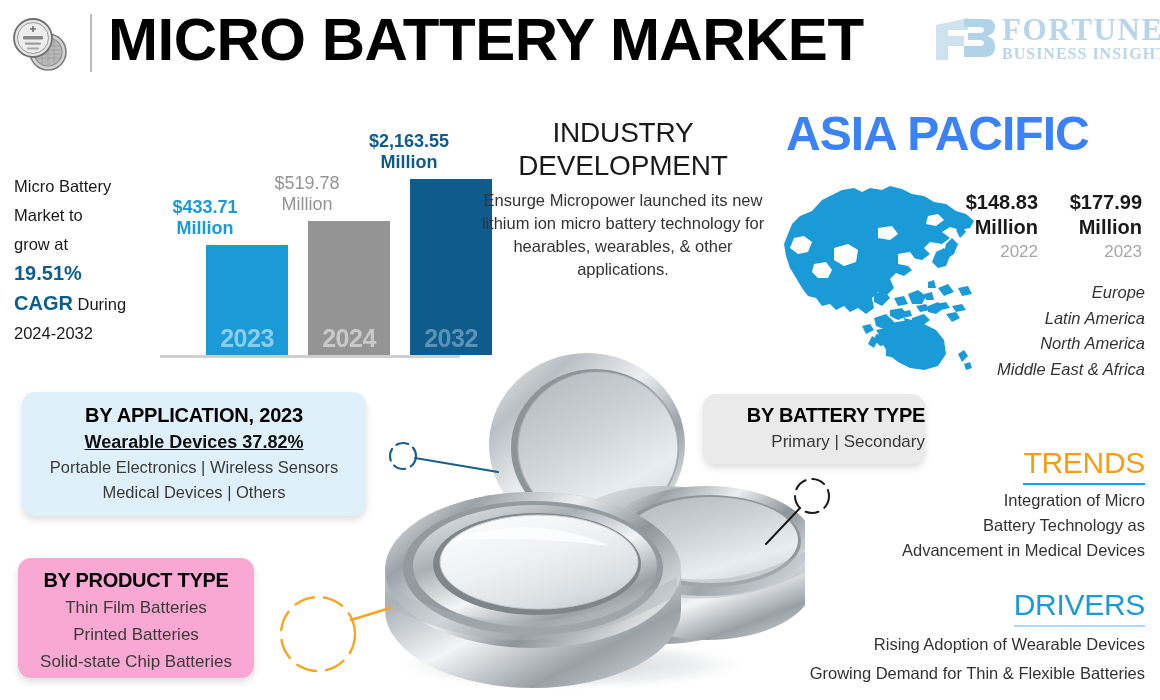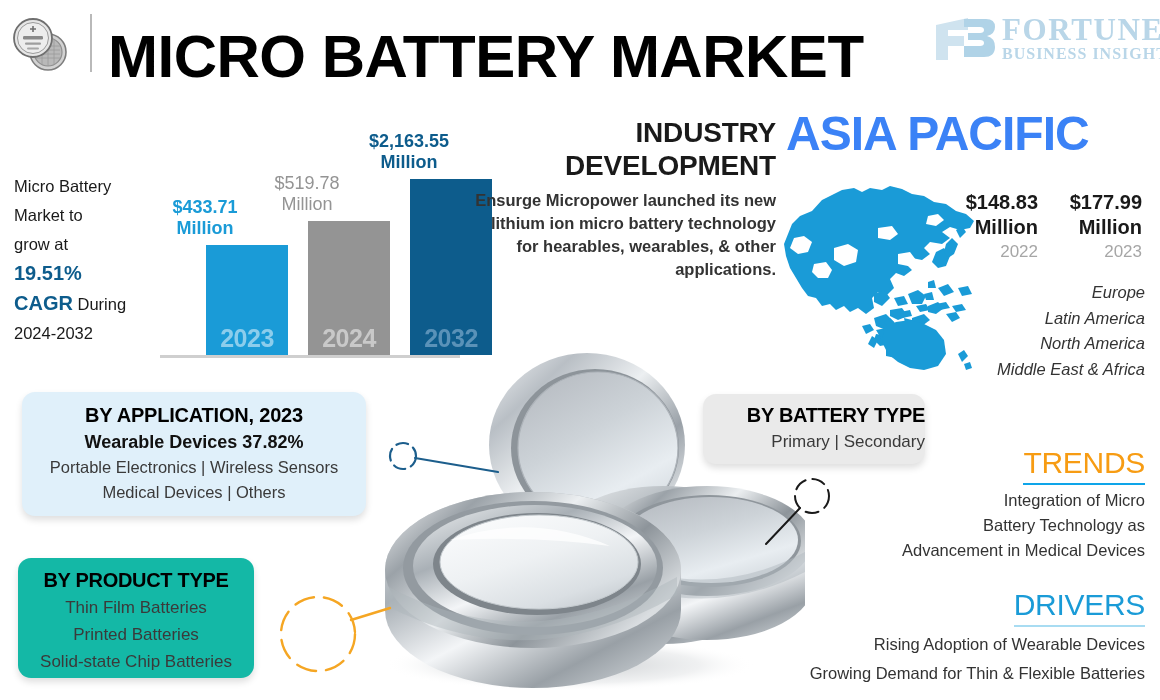--- a/index.html
+++ b/index.html
@@ -9,21 +9,21 @@
     font-family: "Liberation Sans", sans-serif;
     overflow: hidden;
   }
   #root { position: relative; width: 1160px; height: 700px; background:#fff; }
 
   
   .hdr { position:absolute; left:0; top:0; width:1160px; height:88px; }
   .hdr-icon { position:absolute; left:8px; top:14px; width:66px; height:60px; }
   .hdr-div { position:absolute; left:90px; top:14px; width:2px; height:58px; background:#b9b9b9; }
   .hdr-title {
-    position:absolute; left:108px; top:19px; width:800px; height:76px;
+    position:absolute; left:108px; top:2px; width:800px; height:76px;
     font-size:60px; font-weight:bold; letter-spacing:-0.5px; color:#000;
     line-height:76px; white-space:nowrap;
   }
   .logo { position:absolute; left:934px; top:12px; width:214px; height:58px; }
   .logo-mark { position:absolute; left:0; top:4px; width:62px; height:46px; }
   .logo-f { position:absolute; left:68px; top:0px; font-family:"Liberation Serif", serif;
     font-size:31px; font-weight:bold; letter-spacing:1.6px; color:#b9d6e8; white-space:nowrap; }
   .logo-b { position:absolute; left:68px; top:33px; font-family:"Liberation Serif", serif;
     font-size:16px; font-weight:bold; letter-spacing:1.0px; color:#b9d6e8; white-space:nowrap; }
 
@@ -38,21 +38,21 @@
   .bar-col { position:absolute; bottom:3px; width:82px;padding-left:42px; }
   .bar { width:82px; position:relative; }
   .bar-year {
     position:absolute; left:0; bottom:2px; width:82px; text-align:center;
     font-size:25px; font-weight:bold; letter-spacing:-0.5px;
   }
   .bar-lab { position:absolute; width:108px; left:-13px; text-align:center;
     font-size:18px; font-weight:bold; line-height:21px; }
 
   
-  .indev { position:absolute; left:470px; top:116px; width:306px; text-align:right;font-weight:bold; }
+  .indev { position:absolute; left:470px; top:116px; width:306px; text-align:center; }
   .indev-t { font-size:28px; color:#1a1a1a; line-height:33px; letter-spacing:-0.2px; }
   .indev-b { margin-top:7px; font-size:16.5px; color:#333; line-height:23px; }
 
   
   .ap-title { position:absolute; left:786px; top:108px; width:368px; text-align:left;
     font-size:48px; font-weight:bold; color:#3b82f6; letter-spacing:-1px; line-height:52px; }
   .ap-map { position:absolute; left:778px; top:178px; width:205px; height:195px; }
   .ap-v { position:absolute; text-align:right; }
   .ap-v .n { font-size:20px; font-weight:bold; color:#1a1a1a; line-height:25px; }
   .ap-v .y { font-size:17px; color:#a6a6a6; line-height:23px; }
@@ -61,24 +61,24 @@
 
   
   .card { position:absolute; border-radius:13px; text-align:center;
     box-shadow: 0 4px 7px rgba(0,0,0,0.13); }
   .card .ct { font-weight:bold; color:#000; }
   .card .cs { color:#111; }
   .card .cl { color:#3a3a3a; }
 
   #card-app { left:22px; top:392px; width:344px; height:124px; background:#e0f0fa; padding-top:9px; }
   #card-app .ct { font-size:20px; line-height:28px; letter-spacing:-0.2px; }
-  #card-app .cs { font-size:18px; line-height:26px; font-weight:bold; }
+  #card-app .cs { font-size:18px; line-height:26px; font-weight:bold;text-decoration:underline; }
   #card-app .cl { font-size:16.5px; line-height:25px; }
 
-  #card-prod { left:18px; top:558px; width:236px; height:120px; background:#14b8a6; padding-top:8px; }
+  #card-prod { left:18px; top:558px; width:236px; height:120px; background:#f9a8d4; padding-top:8px; }
   #card-prod .ct { font-size:20px; line-height:28px; letter-spacing:-0.3px; }
   #card-prod .cl { font-size:17px; line-height:27px; }
 
   #card-batt { left:703px; top:394px; width:222px; height:70px; background:#eaeaea; padding-top:7px;text-align:right; }
   #card-batt .ct { font-size:20px; line-height:28px; letter-spacing:-0.3px; }
   #card-batt .cl { font-size:17px; line-height:25px; }
 
   
   .sec-h { position:absolute; text-align:right; font-size:30px; letter-spacing:-0.3px; }
   .sec-h .ul { display:inline-block; padding-bottom:3px; }

